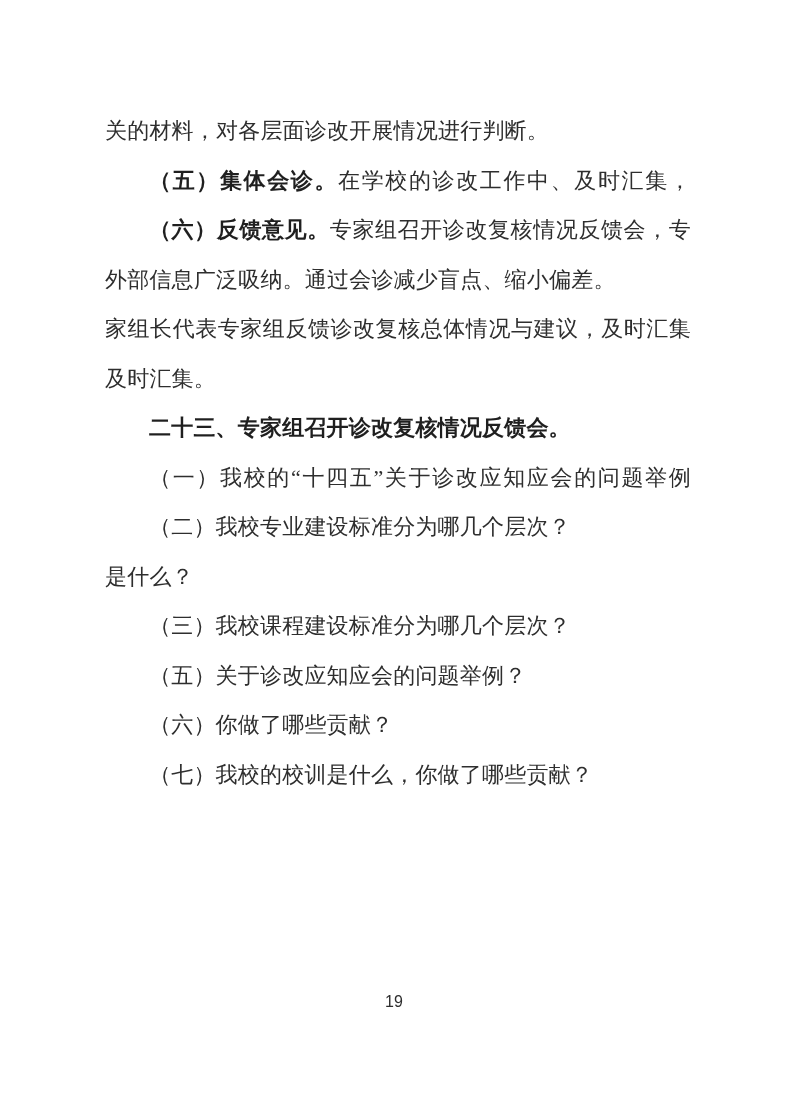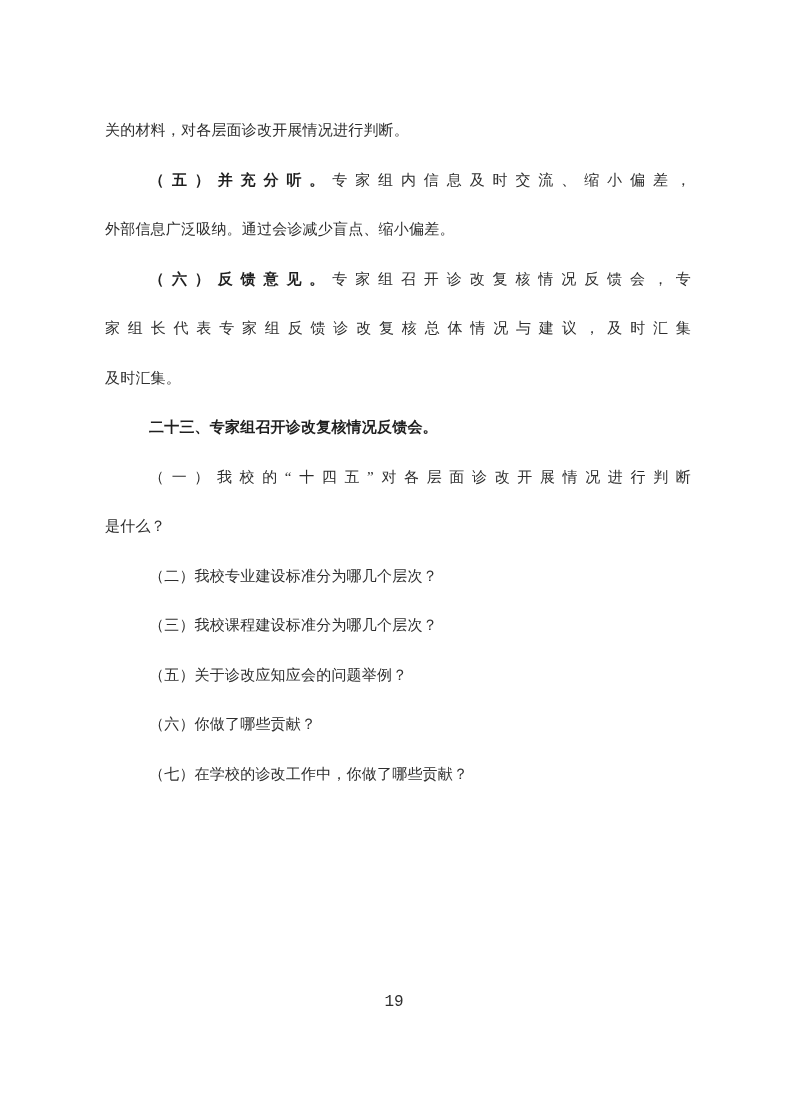--- a/index.html
+++ b/index.html
@@ -14,21 +14,21 @@
   }
   .text-block {
     position: absolute;
     left: 105px;
     top: 106px;
     width: 586px;
   }
   .line {
     height: 49.5px;
     line-height: 49.5px;
-    font-size: 15px;
+    font-size: 22px;
     color: #2e2e2e;
     text-align: left;
     letter-spacing: 0.2px;
   }
   .line.indent { padding-left: 44px; }
   .line.fill {
     text-align: justify;
     text-align-last: justify;
   }
   .lead-bold, .heading-bold {
@@ -36,56 +36,56 @@
     color: #1f1f1f;
   }
   .footer {
     position: absolute;
     left: 0;
     right: 0;
     top: 993px;
     text-align: center;
     font-size: 16px;
     color: #2e2e2e;
-    font-family: Liberation Mono, monospace;
+    font-family: Liberation Sans, sans-serif;
   }
 </style>
 </head>
 <body>
 
 <div class="page">
 
   <div class="text-block">
 
     <div class="line"><span>关的材料，对各层面诊改开展情况进行判断。</span></div>
 
-    <div class="line indent fill"><span class="lead-bold">（五）并充分听。</span><span>专家组内信息及时交流、缩小偏差，</span></div>
+    <div class="line indent fill"><span class="lead-bold">（五）集体会诊。</span><span>在学校的诊改工作中、及时汇集，</span></div>
+
+    <div class="line indent fill"><span class="lead-bold">（六）反馈意见。</span><span>专家组召开诊改复核情况反馈会，专</span></div>
 
     <div class="line"><span>外部信息广泛吸纳。通过会诊减少盲点、缩小偏差。</span></div>
-
-    <div class="line indent fill"><span class="lead-bold">（六）反馈意见。</span><span>专家组召开诊改复核情况反馈会，专</span></div>
 
     <div class="line fill"><span>家组长代表专家组反馈诊改复核总体情况与建议，及时汇集</span></div>
 
     <div class="line"><span>及时汇集。</span></div>
 
     <div class="line indent"><span class="heading-bold">二十三、专家组召开诊改复核情况反馈会。</span></div>
 
-    <div class="line indent fill"><span>（一）我校的“十四五”对各层面诊改开展情况进行判断</span></div>
+    <div class="line indent fill"><span>（一）我校的“十四五”关于诊改应知应会的问题举例</span></div>
+
+    <div class="line indent"><span>（二）我校专业建设标准分为哪几个层次？</span></div>
 
     <div class="line"><span>是什么？</span></div>
-
-    <div class="line indent"><span>（二）我校专业建设标准分为哪几个层次？</span></div>
 
     <div class="line indent"><span>（三）我校课程建设标准分为哪几个层次？</span></div>
 
 
     <div class="line indent"><span>（五）关于诊改应知应会的问题举例？</span></div>
 
     <div class="line indent"><span>（六）你做了哪些贡献？</span></div>
 
-    <div class="line indent"><span>（七）在学校的诊改工作中，你做了哪些贡献？</span></div>
+    <div class="line indent"><span>（七）我校的校训是什么，你做了哪些贡献？</span></div>
 
   </div>
 
   <div class="footer">19</div>
 
 </div>
 
 </body></html>

